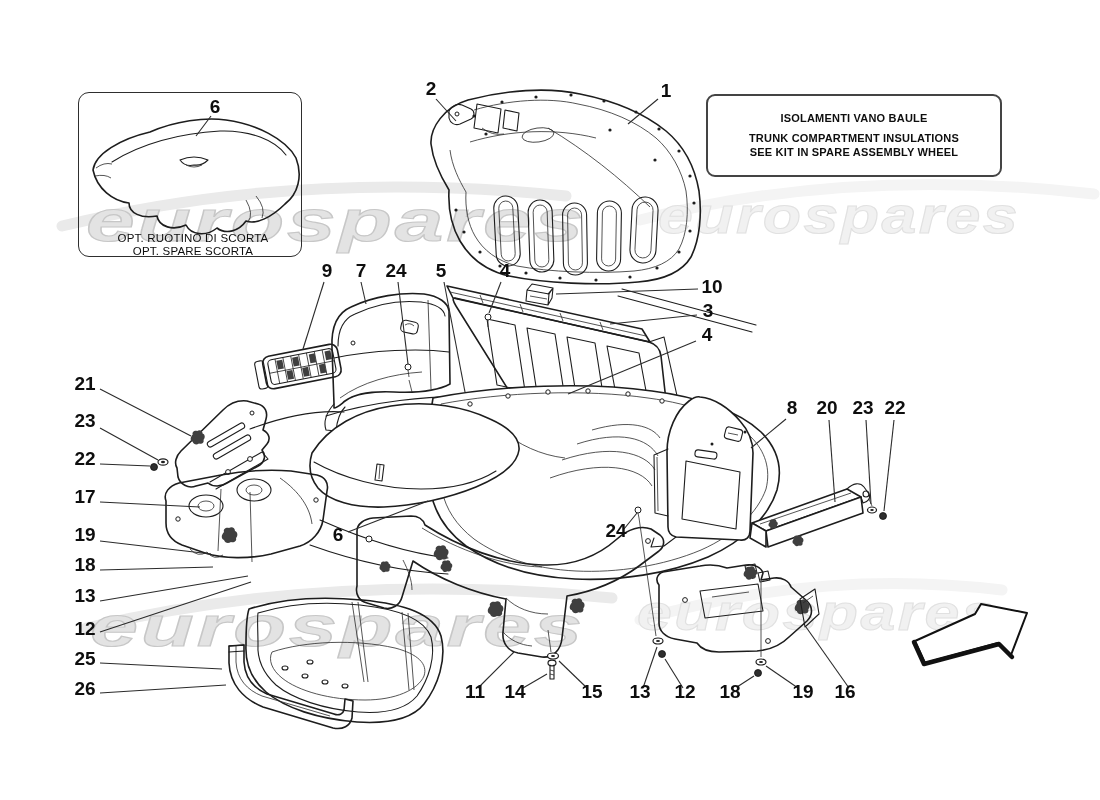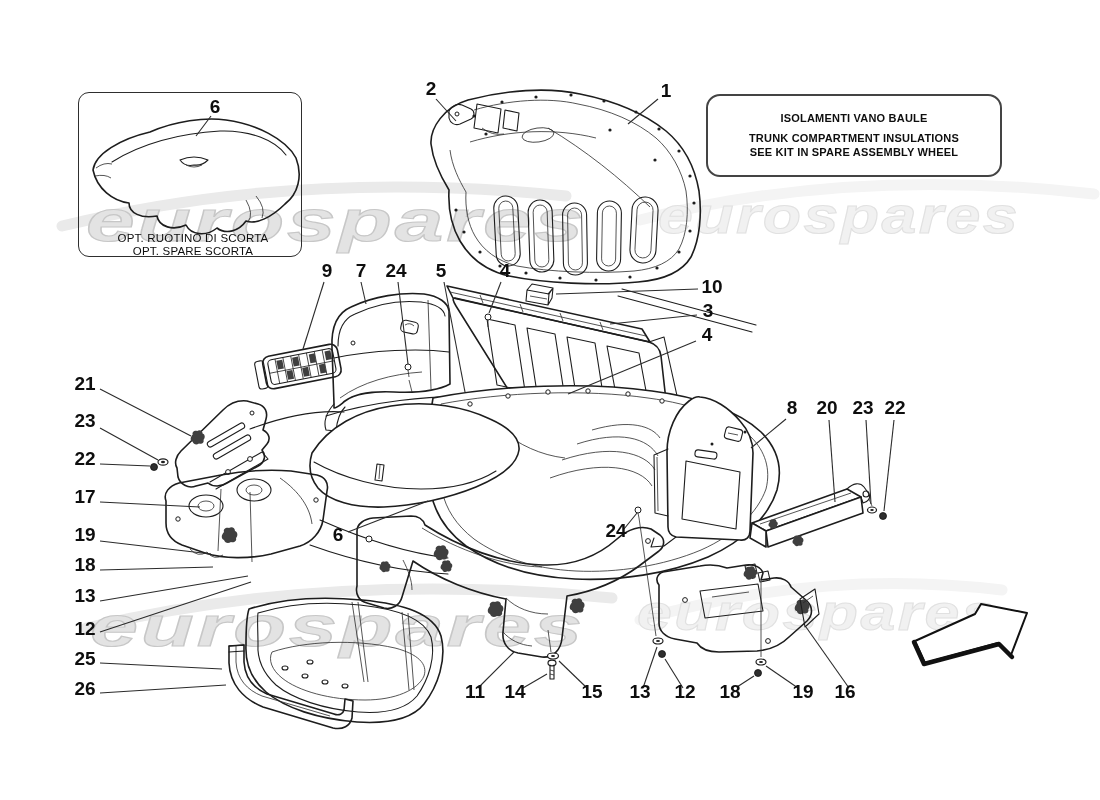--- a/index.html
+++ b/index.html
@@ -27,21 +27,21 @@
   .wm-light{fill:#f1f1f1;stroke:#e1e1e1;stroke-width:1}
   .swoosh-strong{fill:none;stroke:#eaeaea;stroke-width:11;stroke-linecap:round}
   .swoosh-light{fill:none;stroke:#f4f4f4;stroke-width:11;stroke-linecap:round}
 
   
   .inset-box{position:absolute;left:78px;top:92px;width:222px;height:163px;
              border:1.6px solid #2e2e2e;border-radius:11px;background:transparent;}
   .inset-caption{position:absolute;left:93px;top:232px;width:200px;text-align:center;
                  font-weight:400;font-size:11.5px;line-height:12.5px;color:#0e0e0e;letter-spacing:0.2px;}
   .info-box{position:absolute;left:706px;top:94px;width:292px;height:79px;
-            border:2px solid #444;border-radius:14px;background:transparent;
+            border:2px solid #444;border-radius:9px;background:transparent;
             display:flex;flex-direction:column;justify-content:center;
             text-align:center;color:#0e0e0e;font-weight:700;font-size:11px;line-height:14.5px;
             letter-spacing:0.2px;}
   .info-box .gap{margin-top:5px;}
 </style>
 </head>
 <body>
 
 <div class="canvas">
 

